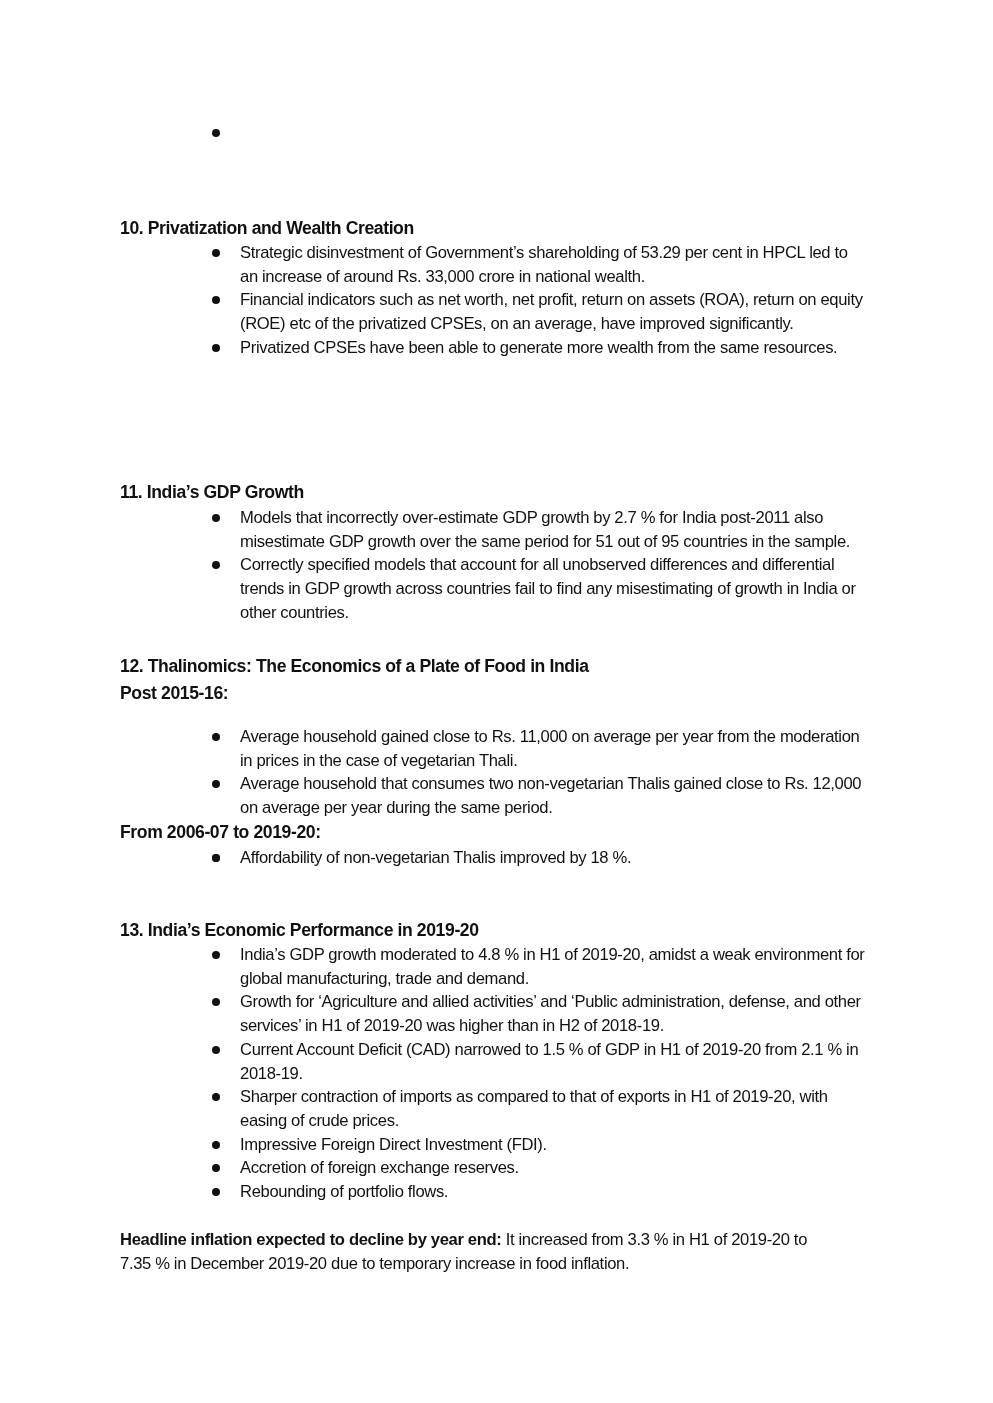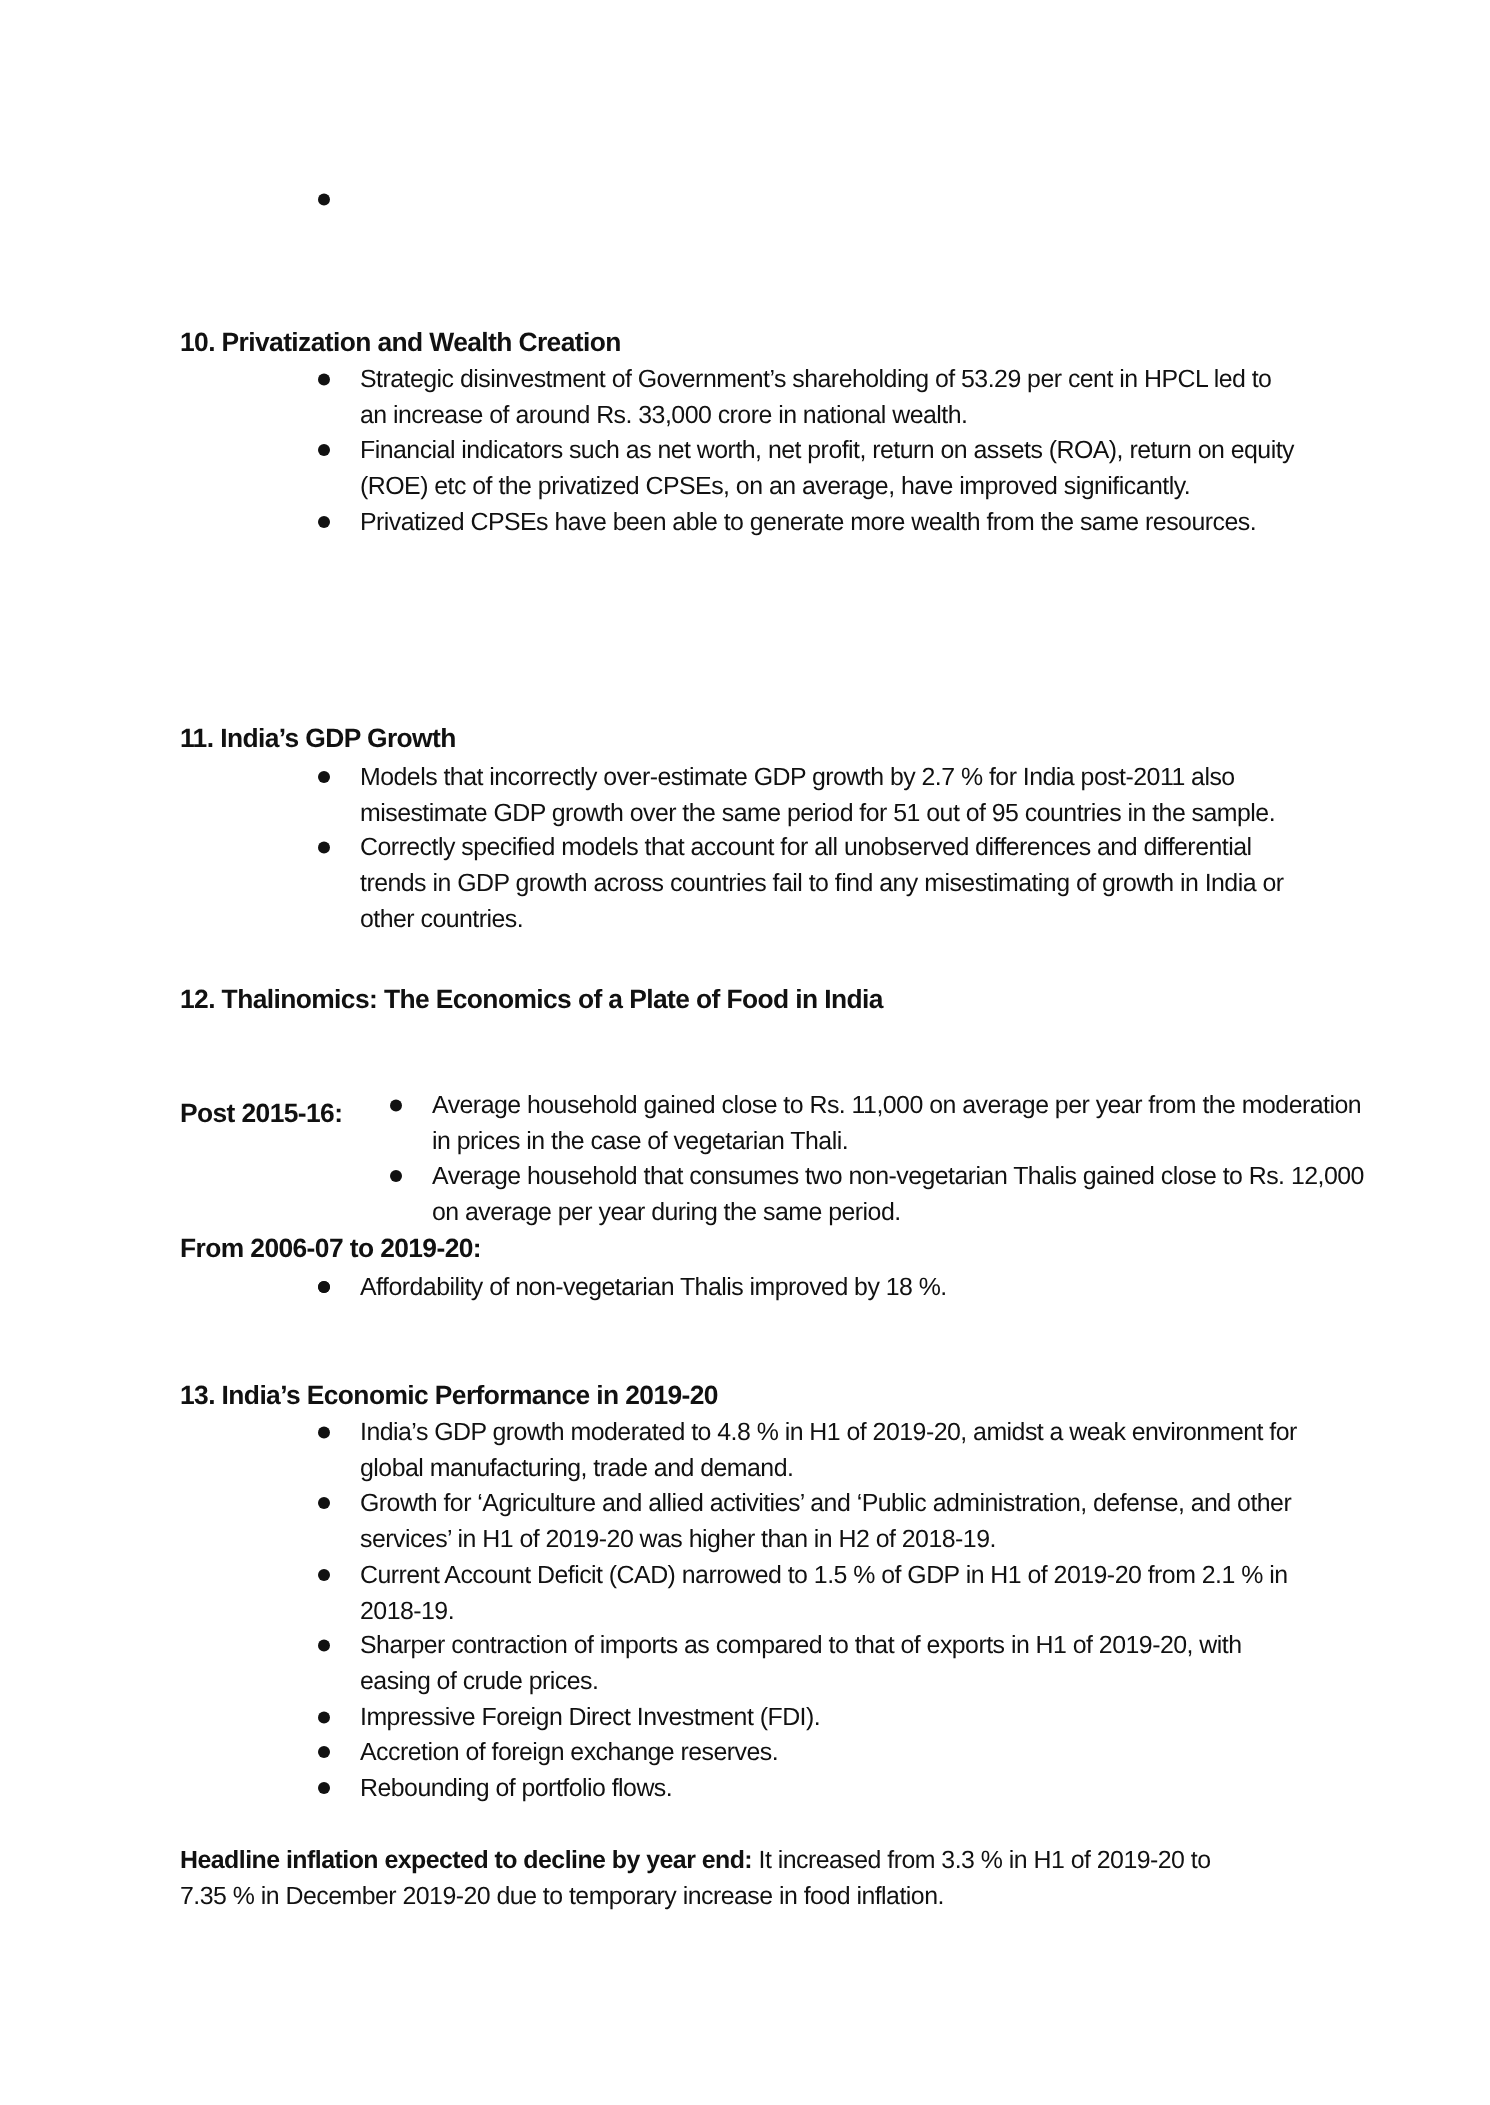--- a/index.html
+++ b/index.html
@@ -40,22 +40,22 @@
     <li><span class="dot"></span><span>Privatized CPSEs have been able to generate more wealth from the same resources.</span></li>
   </ul>
 
   <div class="h" style="top:480px;">11. India’s GDP Growth</div>
   <ul class="bl" style="top:506px;">
     <li><span class="dot"></span><span>Models that incorrectly over-estimate GDP growth by 2.7 % for India post-2011 also misestimate GDP growth over the same period for 51 out of 95 countries in the sample.</span></li>
     <li><span class="dot"></span><span>Correctly specified models that account for all unobserved differences and differential trends in GDP growth across countries fail to find any misestimating of growth in India or other countries.</span></li>
   </ul>
 
   <div class="h" style="top:654px;text-align:right;">12. Thalinomics: The Economics of a Plate of Food in India</div>
-  <div class="sub" style="top:730px;">Post 2015-16:</div>
-  <ul class="bl" style="top:725px;padding-left:48px;">
+  <div class="sub" style="top:681px;">Post 2015-16:</div>
+  <ul class="bl" style="top:725px;">
     <li><span class="dot"></span><span>Average household gained close to Rs. 11,000 on average per year from the moderation in prices in the case of vegetarian Thali.</span></li>
     <li><span class="dot"></span><span>Average household that consumes two non-vegetarian Thalis gained close to Rs. 12,000 on average per year during the same period.</span></li>
   </ul>
   <div class="sub" style="top:820px;">From 2006-07 to 2019-20:</div>
   <ul class="bl" style="top:846px;">
     <li><span class="dot"></span></li>
     <li><span class="dot"></span><span>Affordability of non-vegetarian Thalis improved by 18 %.</span></li>
   </ul>
 
   <div class="h" style="top:918px;">13. India’s Economic Performance in 2019-20</div>

